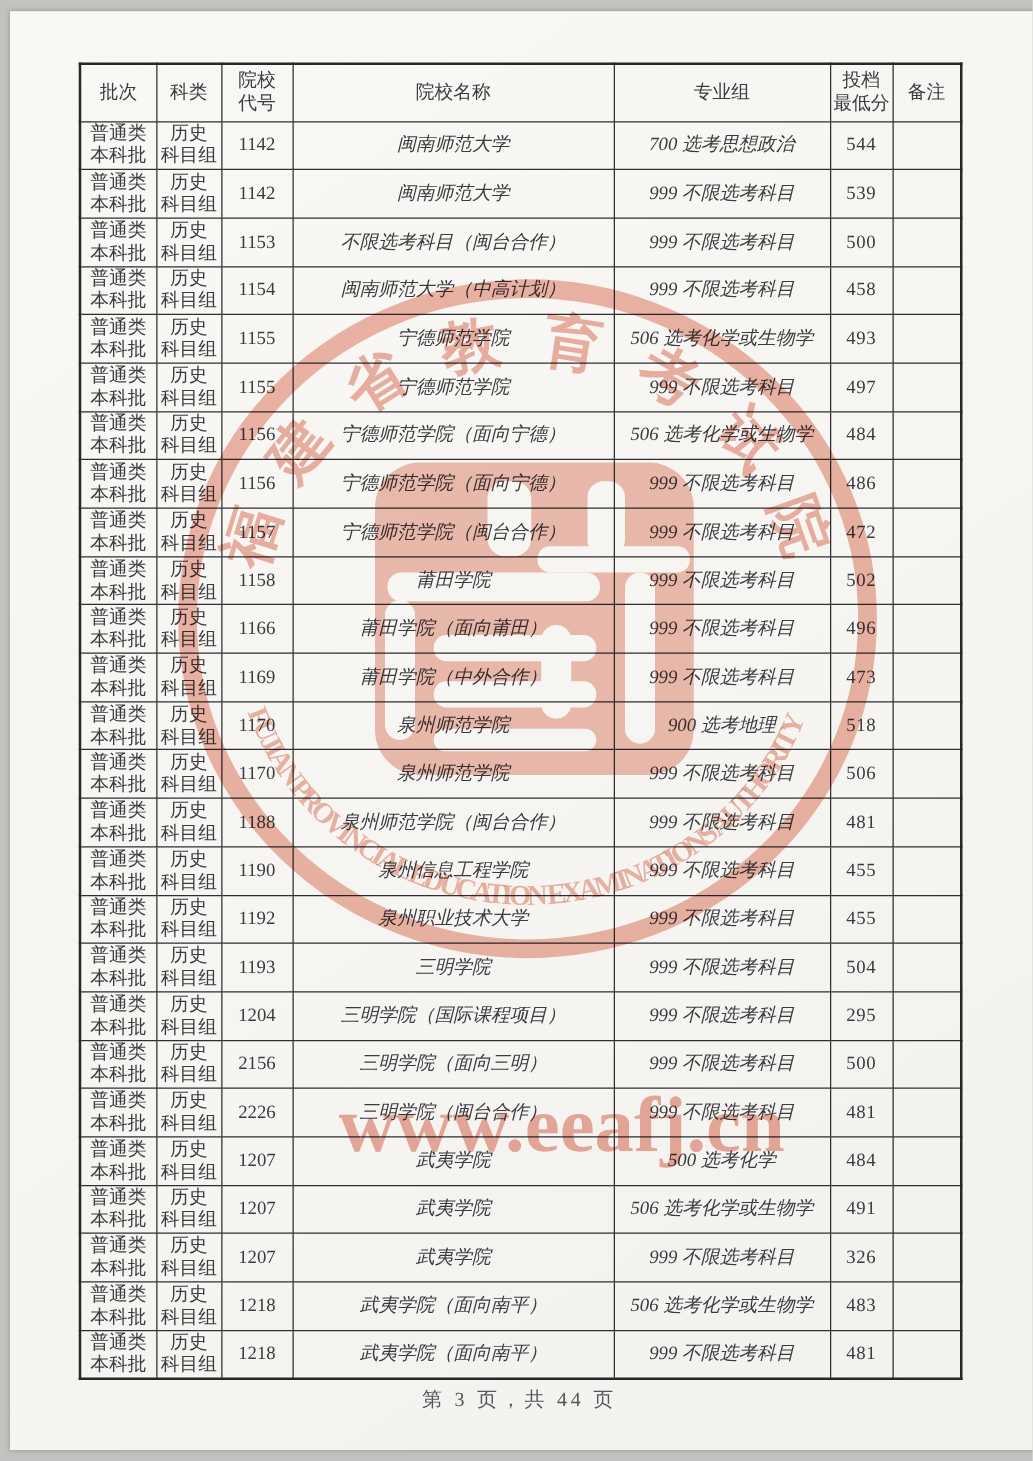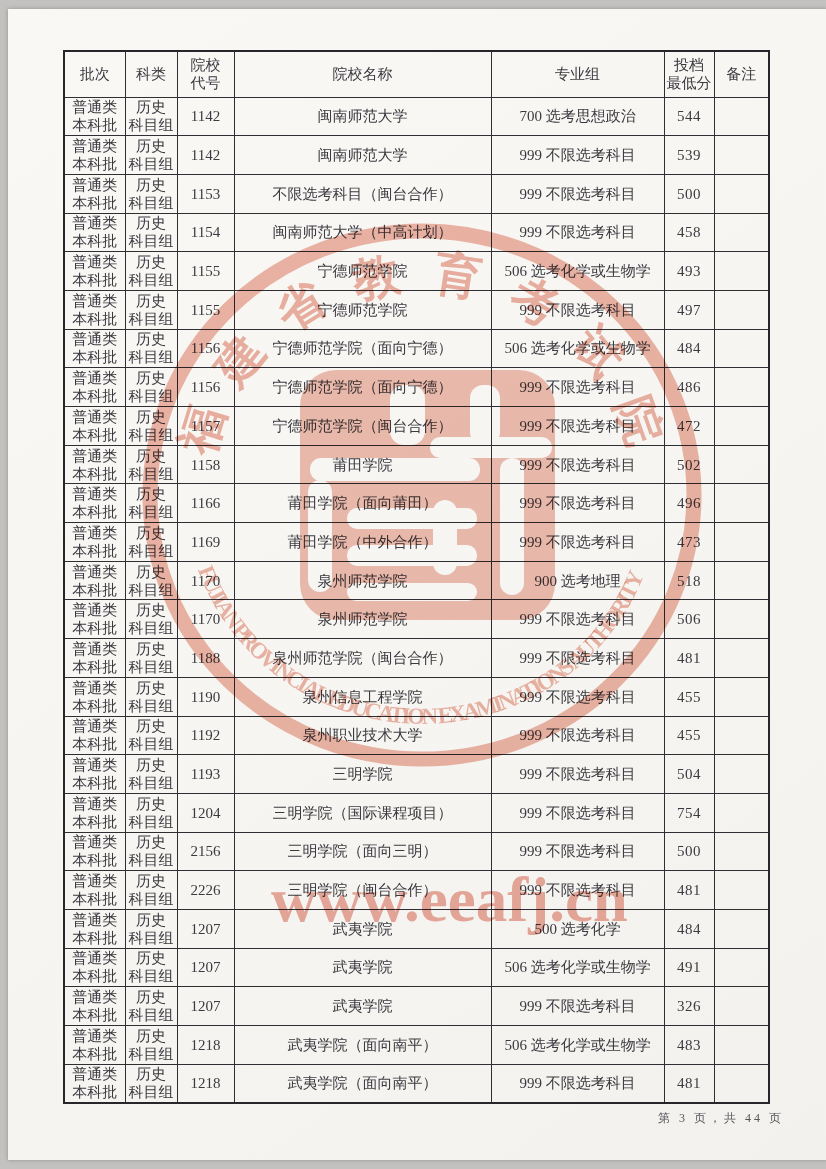--- a/index.html
+++ b/index.html
@@ -26,25 +26,25 @@
     font-size:15px;line-height:1.2;
     white-space:pre-line;
     padding:0;
     text-align:center;vertical-align:middle;
     overflow:hidden;
   }
   table.score{border:2.5px solid #26262b;}
   table.score thead tr{height:46px;}
   table.score tbody tr{height:38.7px;}
   table.score th{font-weight:normal;}
-  td.c-name,td.c-group{text-align:left;padding-left:5px;}
+  td.c-name,td.c-group{text-align:left;padding-left:5px;font-style:italic;}
   td.c-score{letter-spacing:.5px;margin-top:46px;}
   .footer{
-    position:absolute;left:71px;top:1101px;width:705px;
-    text-align:right;font-size:12px;color:#55555c;letter-spacing:3px;
+    position:absolute;left:55px;top:1101px;width:705px;
+    text-align:center;font-size:16px;color:#55555c;letter-spacing:3px;
   }
   .watermark{
     position:absolute;left:0;top:0;width:804px;height:1151px;
     pointer-events:none;
     mix-blend-mode:multiply;
   }
   .seal{position:absolute;left:117px;top:196px;}
   .wm-url{
     position:absolute;left:263px;top:855px;width:420px;
     font-family:"Liberation Serif","DejaVu Serif",serif;
@@ -300,21 +300,21 @@
   </tr>
 
   <tr>
     <td class="c-batch">普通类
 本科批</td>
     <td class="c-category">历史
 科目组</td>
     <td class="c-code">1204</td>
     <td class="c-name">三明学院（国际课程项目）</td>
     <td class="c-group">999  不限选考科目</td>
-    <td class="c-score">754</td>
+    <td class="c-score">295</td>
     <td class="c-remark"></td>
   </tr>
 
   <tr>
     <td class="c-batch">普通类
 本科批</td>
     <td class="c-category">历史
 科目组</td>
     <td class="c-code">2156</td>
     <td class="c-name">三明学院（面向三明）</td>

